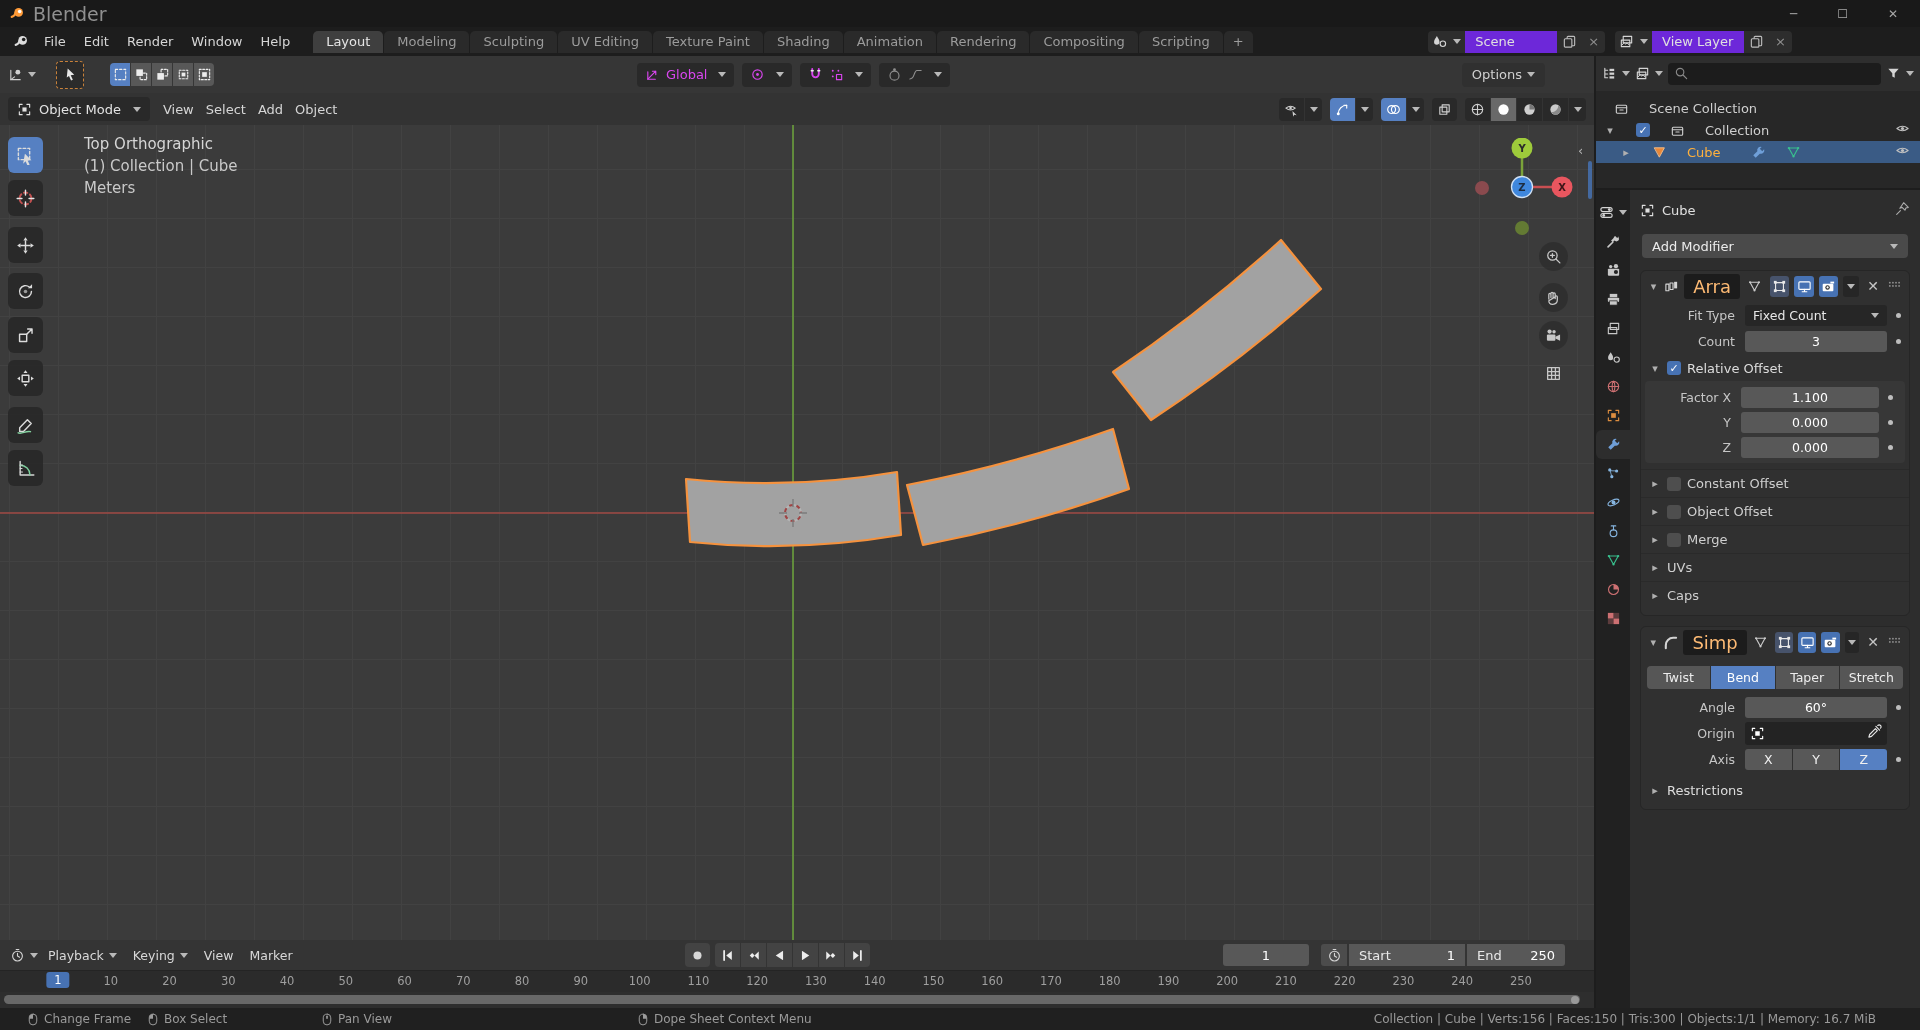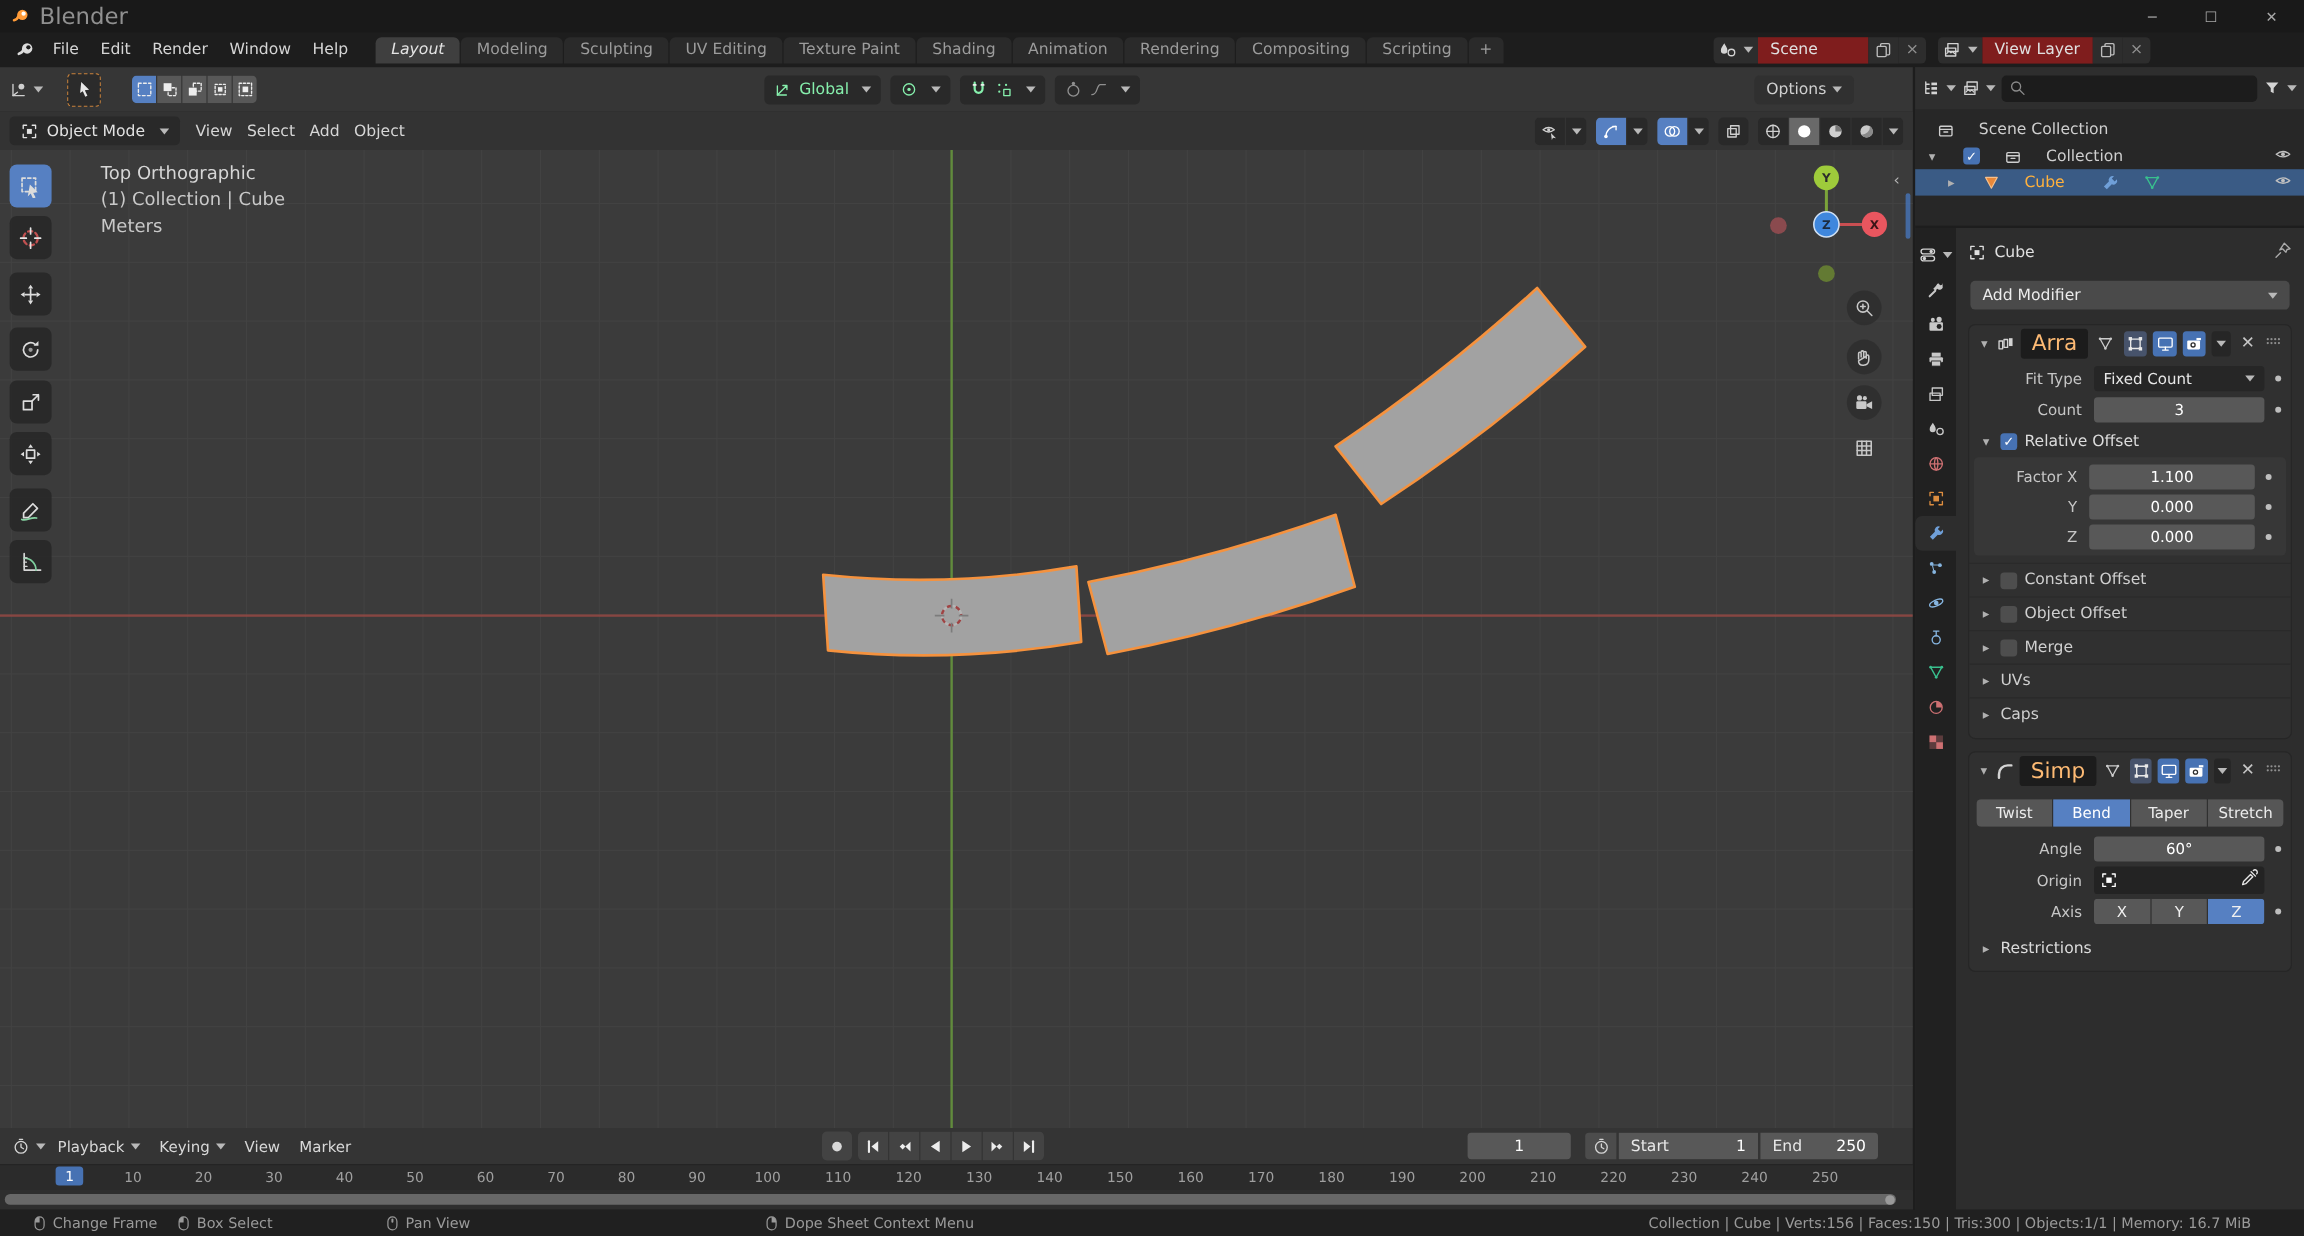--- a/index.html
+++ b/index.html
@@ -16,38 +16,38 @@
   .titlebar .tb-title{color:#909090;font-size:19px;}
   .win-controls{margin-left:auto;display:flex;gap:40px;color:#a8a8a8;font-size:12px;padding-right:12px;}
   .win-controls span{cursor:default;}
 
   
   .topbar{position:absolute;top:27px;left:0;width:100%;height:29px;background:#1d1d1d;display:flex;align-items:flex-end;}
   .tb-left{display:flex;align-items:center;height:100%;padding-left:8px;}
   .menu-item{padding:0 9px;color:#d6d6d6;height:100%;display:flex;align-items:center;}
   .tabs{display:flex;gap:1px;margin-left:14px;height:25px;}
   .tab{background:#2a2a2a;color:#9c9c9c;padding:3px 13px 0 13px;border-radius:5px 5px 0 0;font-size:13px;height:22px;box-sizing:border-box;}
-  .tab.active{background:#3f3f3f;color:#e4e4e4;font-style:italic;}
+  .tab.active{background:#3f3f3f;color:#e4e4e4;}
   .tab.addtab{padding:3px 9px 0 9px;}
   .id-selectors{margin-left:auto;display:flex;gap:10px;align-self:center;padding-right:128px;}
   .id-group{display:flex;align-items:center;height:22px;}
   .id-btn{background:#2d2d2d;height:100%;display:flex;align-items:center;padding:0 4px;border-radius:4px 0 0 4px;gap:1px;}
-  .id-name{background:#7f1d1d;height:100%;display:flex;align-items:center;padding:0 10px;color:#e0e0e0;min-width:72px;}
+  .id-name{background:#6d28d9;height:100%;display:flex;align-items:center;padding:0 10px;color:#e0e0e0;min-width:72px;}
   .id-tail{background:#2d2d2d;height:100%;display:flex;align-items:center;padding:0 5px;color:#bdbdbd;}
   .id-x{background:#2d2d2d;height:100%;display:flex;align-items:center;padding:0 6px;border-radius:0 4px 4px 0;color:#8f8f8f;}
 
   
   .tool-settings{position:absolute;top:56px;left:0;width:1594px;height:37px;background:#363636;display:flex;align-items:center;}
   .ts-editorbtn{margin-left:8px;display:flex;align-items:center;color:#cfcfcf;}
   .active-tool{margin-left:20px;width:26px;height:26px;border:1.5px dashed #c8813a;border-radius:4px;background:#2b2b2b;display:flex;align-items:center;justify-content:center;color:#e8e8e8;}
   .select-modes{display:flex;margin-left:26px;gap:1px;border-radius:4px;overflow:hidden;}
   .sm-btn{width:20px;height:23px;background:#585858;display:flex;align-items:center;justify-content:center;color:#ededed;}
   .sm-btn.active{background:var(--accent-hi);}
   .ts-center{position:absolute;left:637px;display:flex;align-items:center;gap:8px;}
-  .pill{background:#292929;border-radius:4px;height:24px;display:flex;align-items:center;padding:0 8px;gap:6px;color:#86efac;}
+  .pill{background:#292929;border-radius:4px;height:24px;display:flex;align-items:center;padding:0 8px;gap:6px;color:#d946ef;}
   .pill.dim{color:#8f8f8f;}
   .options-btn{position:absolute;right:49px;display:flex;align-items:center;background:#303030;border-radius:4px;height:24px;padding:0 10px;color:#d0d0d0;}
 
   
   .viewport{position:absolute;top:93px;left:0;width:1594px;height:847px;background:#3b3b3b;overflow:hidden;}
   .vp-canvas{position:absolute;top:32px;left:0;right:0;bottom:0;
      background-image:linear-gradient(90deg,#424242 1px,transparent 1px),linear-gradient(0deg,#424242 1px,transparent 1px);
      background-size:49px 49px;background-position:9px 45px;}
   .axis-y{position:absolute;left:792px;top:32px;bottom:0;width:2px;background:var(--axis-green);opacity:.85;}
   .axis-x{position:absolute;top:419px;left:0;right:0;height:2px;background:var(--axis-red);opacity:.8;}

